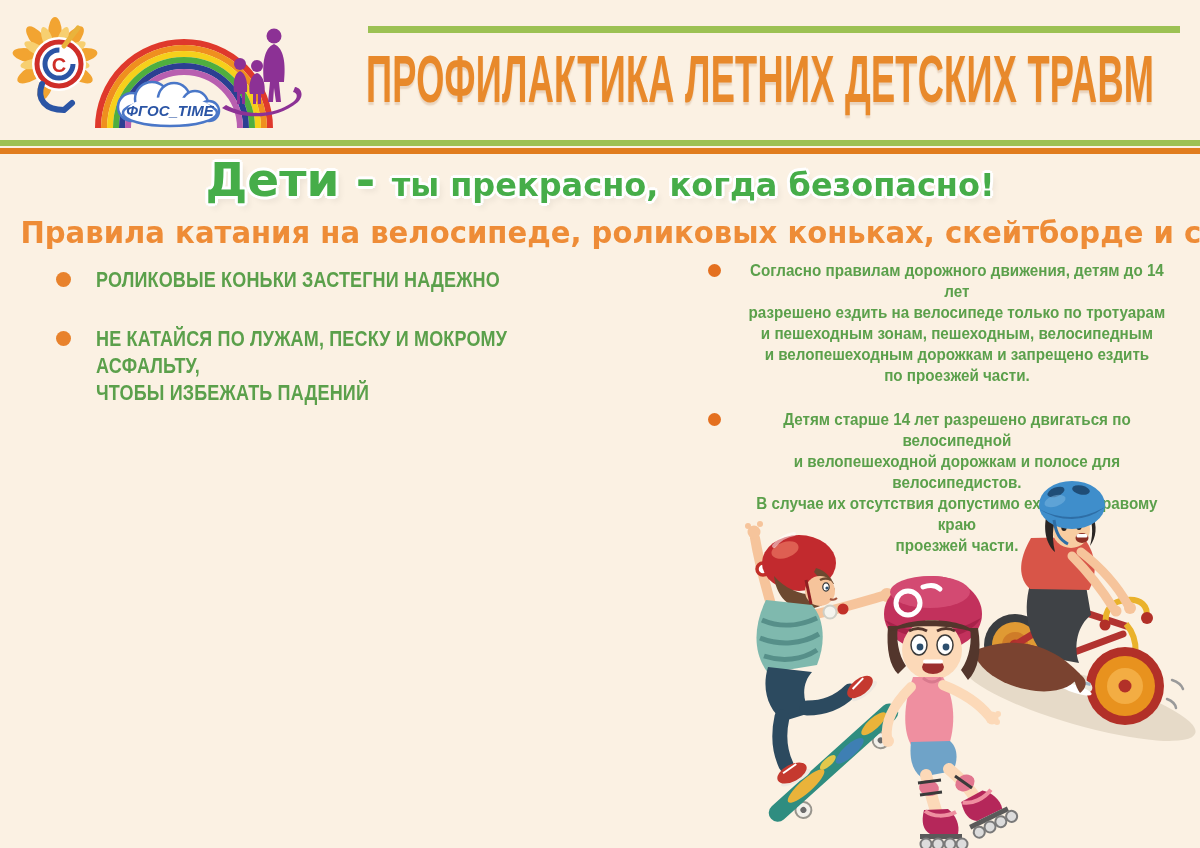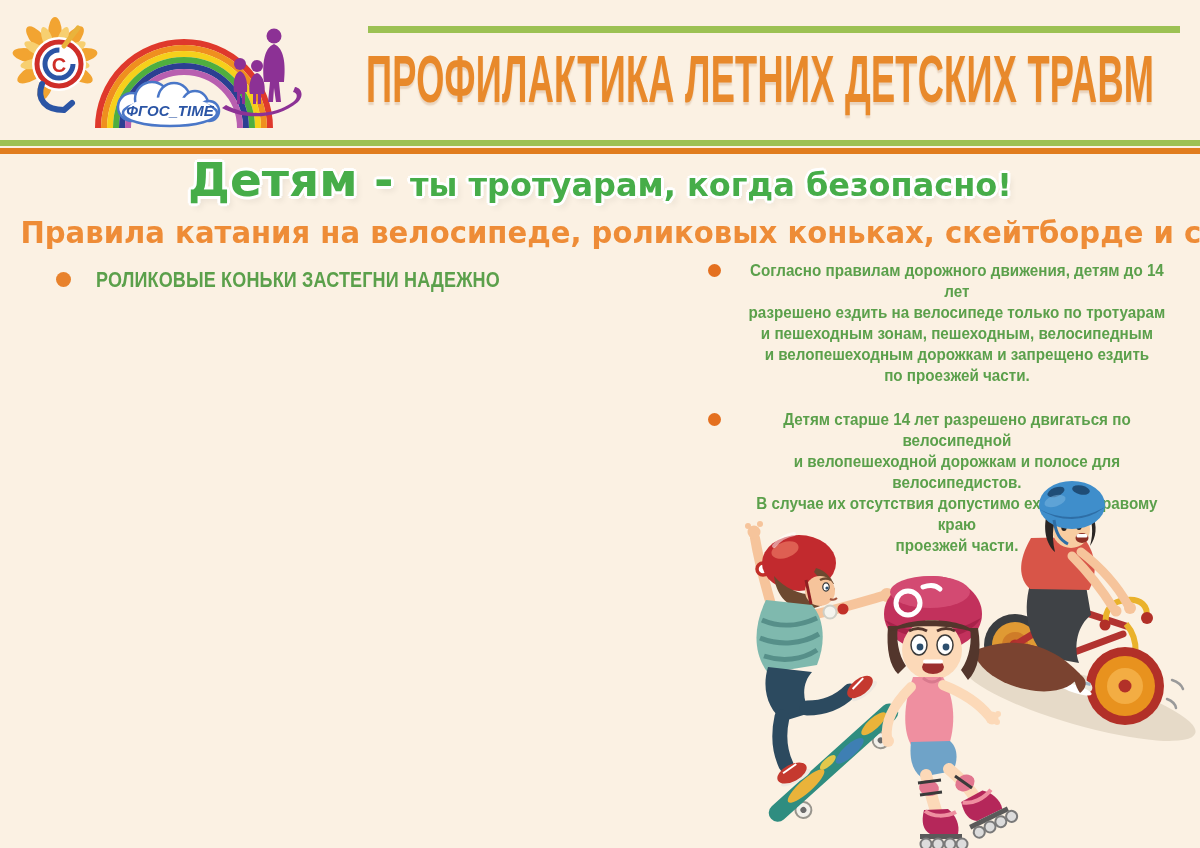--- a/index.html
+++ b/index.html
@@ -120,28 +120,30 @@
       <path d="M245,67 C238,69 236,82 238,88 L252,88 C254,82 252,69 245,67 Z M241,88 L241,98 L244,98 L244,88 Z M246,88 L246,98 L249,98 L249,88 Z"></path>
     </g>
   </svg>
 
   <div class="top-green-line"></div>
   <div class="main-title">ПРОФИЛАКТИКА ЛЕТНИХ ДЕТСКИХ ТРАВМ</div>
   <div class="divider-green"></div>
   <div class="divider-orange"></div>
 
   <div class="subtitle">
-    <span class="lead">Детям - </span><span class="rest">ты тротуарам, когда безопасно!</span>
+    <span class="lead">Дети - </span><span class="rest">ты прекрасно, когда безопасно!</span>
   </div>
   <div class="section-heading">
     <span class="inner">Правила катания на велосипеде, роликовых коньках, скейтборде и самокате</span>
   </div>
 
   <ul class="rules left-rules">
     <li><span class="ltext">РОЛИКОВЫЕ КОНЬКИ ЗАСТЕГНИ НАДЕЖНО</span></li>
+    <li><span class="ltext">НЕ КАТАЙСЯ ПО ЛУЖАМ, ПЕСКУ И МОКРОМУ АСФАЛЬТУ,
+ЧТОБЫ ИЗБЕЖАТЬ ПАДЕНИЙ</span></li>
 
   </ul>
 
   <ul class="rules right-rules">
     <li><span class="rtext">Согласно правилам дорожного движения, детям до 14 лет
 разрешено ездить на велосипеде только по тротуарам
 и пешеходным зонам, пешеходным, велосипедным
 и велопешеходным дорожкам и запрещено ездить
 по проезжей части.</span></li>
     <li><span class="rtext">Детям старше 14 лет разрешено двигаться по велосипедной

